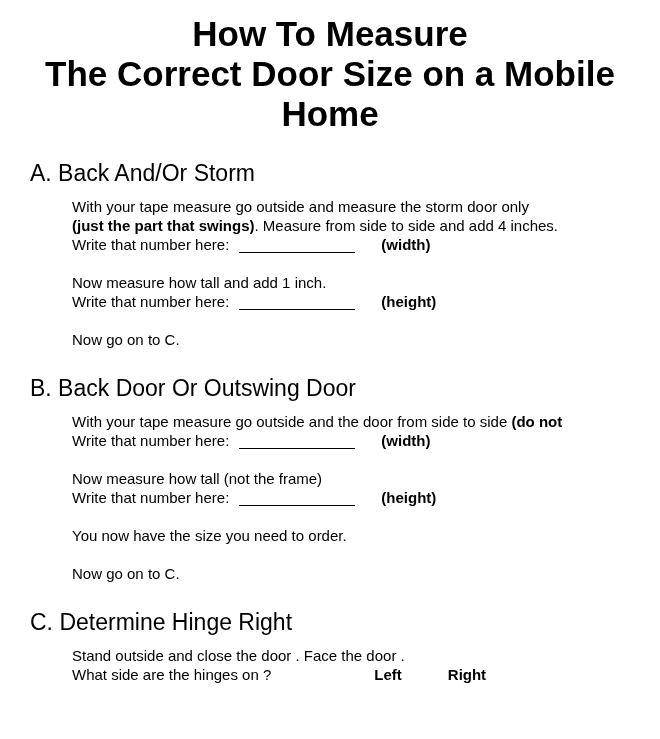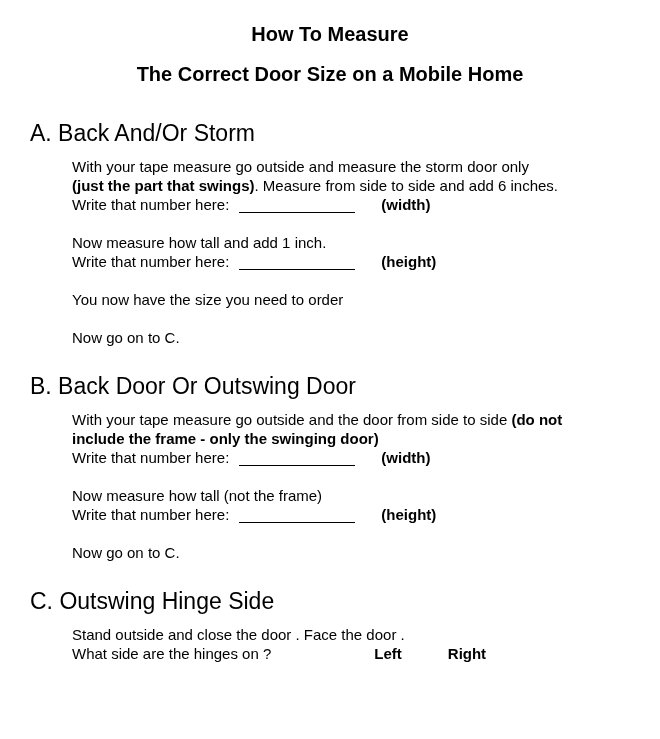--- a/index.html
+++ b/index.html
@@ -14,21 +14,21 @@
     background: #ffffff;
     color: #000000;
     font-family: "Liberation Sans", sans-serif;
     padding-top: 14px;
     overflow: hidden;
   }
 
   .doc-title {
     text-align: center;
     font-weight: 700;
-    font-size: 20px;
+    font-size: 35px;
     line-height: 40px;
   }
   .title-line { display: block; }
 
   .section {
     margin-top: 26px;
     padding-left: 30px;
     padding-right: 12px;
   }
 
@@ -73,64 +73,64 @@
   <h1 class="doc-title">
     <span class="title-line">How To Measure</span>
     <span class="title-line">The Correct Door Size on a Mobile Home</span>
   </h1>
 
   <section class="section">
     <h2 class="section-heading">A. Back And/Or Storm</h2>
     <div class="section-body">
 
       <div class="group">
-        <p class="para"><span>With your tape measure go outside and measure the storm door only</span><br><span class="bold">(just the part that swings)</span><span>. Measure from side to side and add 6 inches.</span></p>
+        <p class="para"><span>With your tape measure go outside and measure the storm door only</span><br><span class="bold">(just the part that swings)</span><span>. Measure from side to side and add 4 inches.</span></p>
         <div class="line"><span>Write that number here:</span><span class="blank"></span><span class="bold paren">(width)</span></div>
       </div>
 
       <div class="group">
         <div class="line">Now measure how tall and add 1 inch.</div>
         <div class="line"><span>Write that number here:</span><span class="blank"></span><span class="bold paren">(height)</span></div>
       </div>
 
-      <div class="group">
-        <div class="line">You now have the size you need to order</div>
-      </div>
 
       <div class="group">
         <div class="line">Now go on to C.</div>
       </div>
 
     </div>
   </section>
 
   <section class="section">
     <h2 class="section-heading">B. Back Door Or Outswing Door</h2>
     <div class="section-body">
 
       <div class="group">
-        <p class="para"><span>With your tape measure go outside and the door from side to side</span> <span class="bold">(do not</span><br><span class="bold">include the frame - only the swinging door)</span></p>
+        <p class="para"><span>With your tape measure go outside and the door from side to side</span> <span class="bold">(do not</span><br></p>
         <div class="line"><span>Write that number here:</span><span class="blank"></span><span class="bold paren">(width)</span></div>
       </div>
 
       <div class="group">
         <div class="line">Now measure how tall (not the frame)</div>
         <div class="line"><span>Write that number here:</span><span class="blank"></span><span class="bold paren">(height)</span></div>
       </div>
 
+      <div class="group">
+        <div class="line">You now have the size you need to order.</div>
+      </div>
 
       <div class="group">
         <div class="line">Now go on to C.</div>
       </div>
 
     </div>
   </section>
 
   <section class="section">
-    <h2 class="section-heading">C. Outswing Hinge Side</h2>
+    <h2 class="section-heading">C. Determine Hinge Right</h2>
     <div class="section-body">
       <div class="group">
         <div class="line">Stand outside and close the door . Face the door .</div>
         <div class="line"><span>What side are the hinges on ?</span><span class="bold left-opt">Left</span><span class="bold right-opt">Right</span></div>
       </div>
     </div>
   </section>
 
 </div>
 

